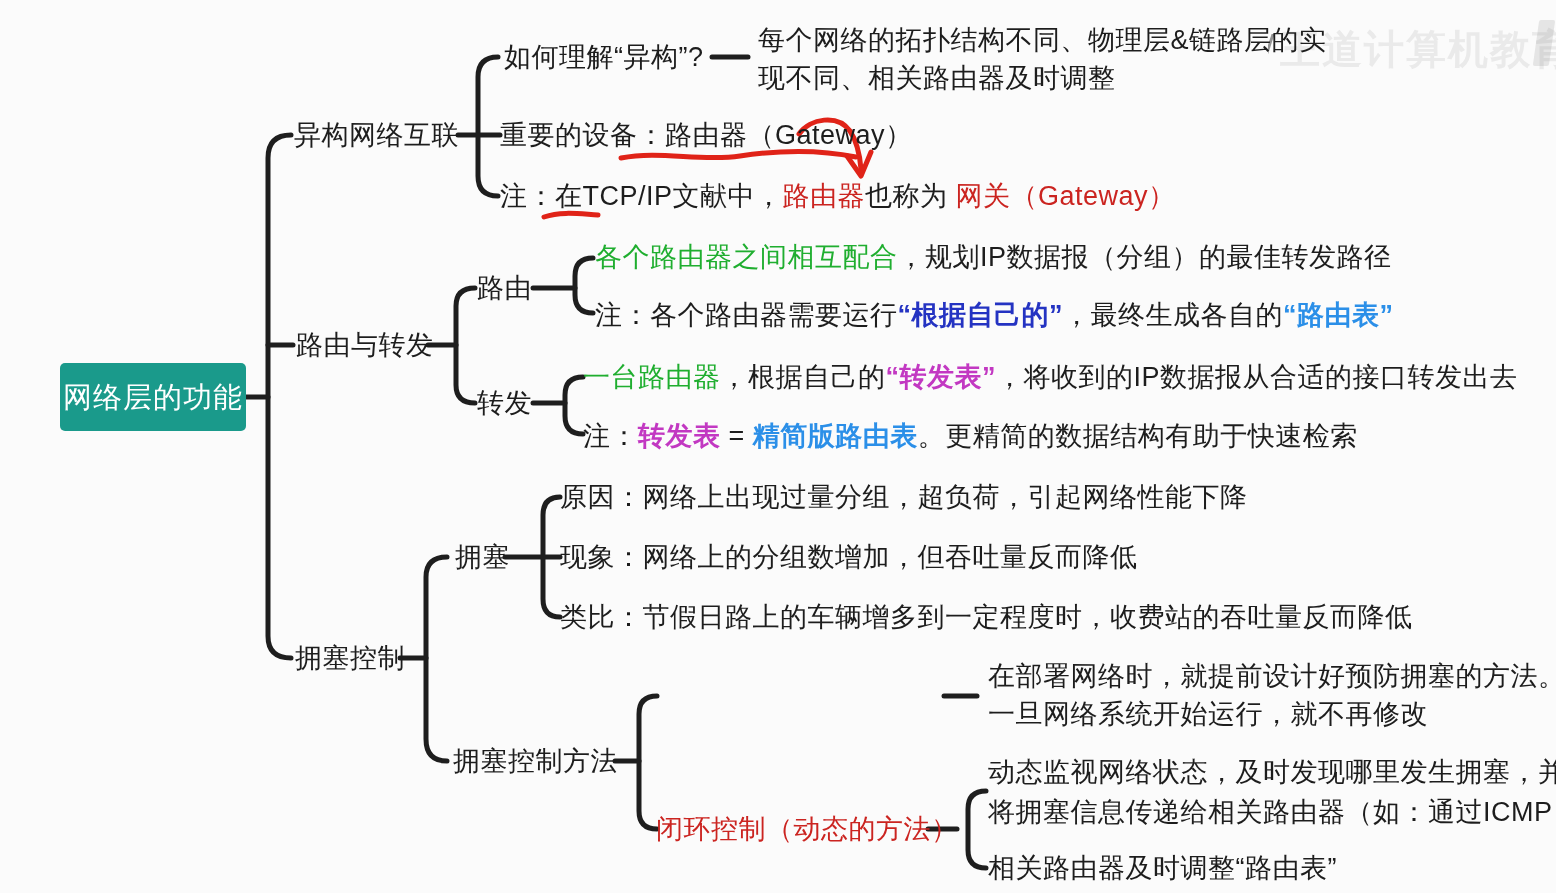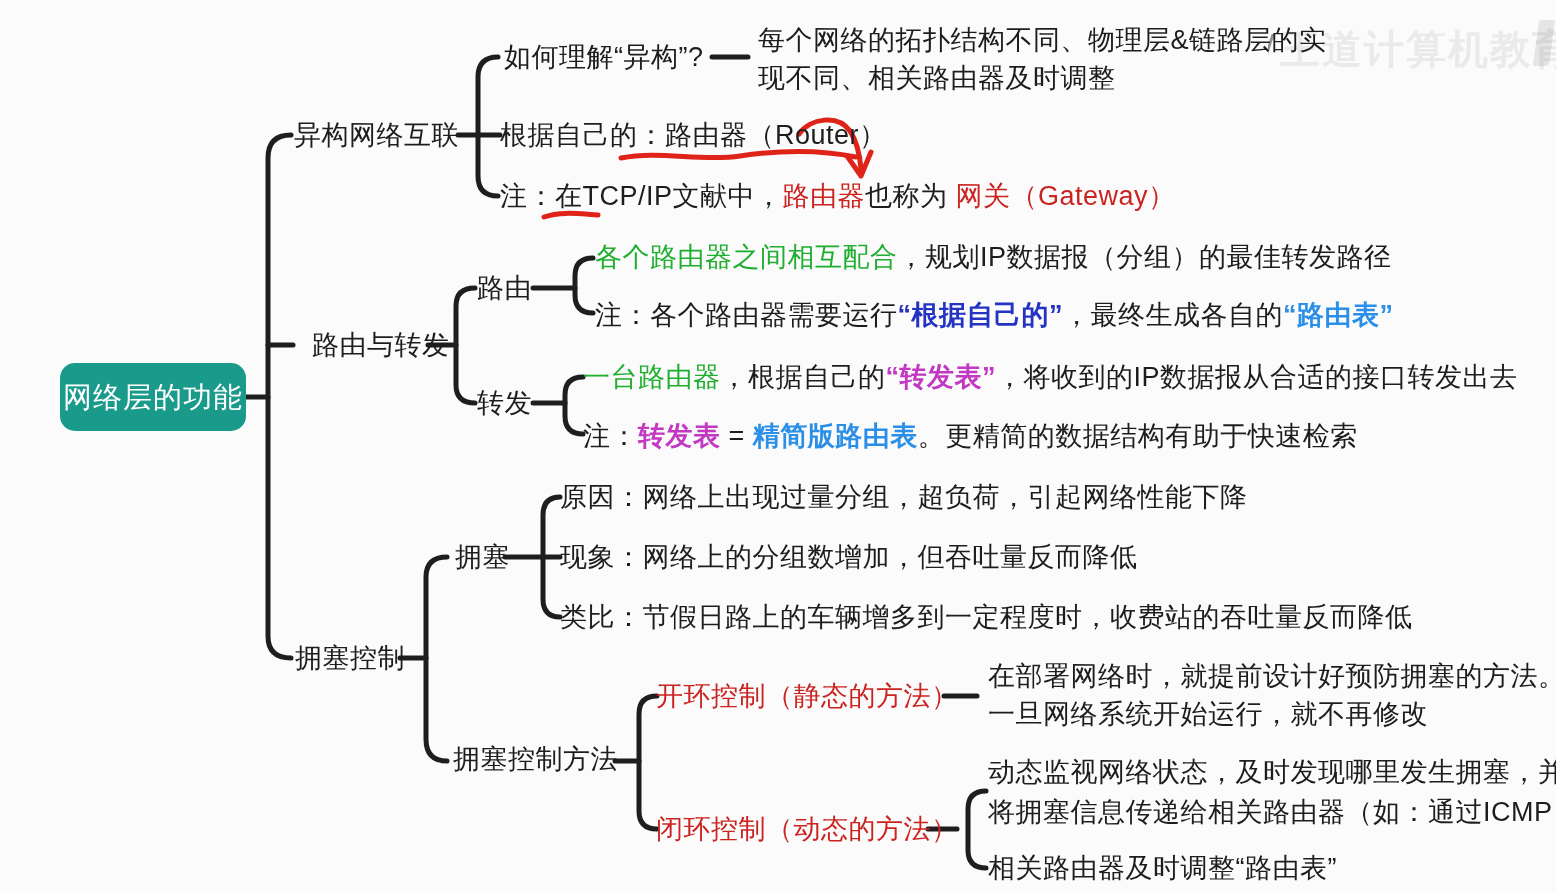--- a/index.html
+++ b/index.html
@@ -31,21 +31,21 @@
   .c-red     { color:var(--red); }
   .c-green   { color:var(--green); }
   .c-dkblue  { color:var(--darkblue); font-weight:700; }
   .c-ltblue  { color:var(--lightblue); font-weight:700; }
   .c-magenta { color:var(--magenta); font-weight:700; }
   .root-node {
     position:absolute;
     left:60px; top:363px;
     width:186px; height:68px;
     background:var(--teal);
-    border-radius:15px;
+    border-radius:5px;
     color:#ffffff;
     font-size:29px;
     line-height:68px;
     text-align:center;
     letter-spacing:1px;
   }
   .note-2line { line-height:38px; }
   .note-2line-b { line-height:40px; }
   .watermark {
     position:absolute;
@@ -114,31 +114,31 @@
 
   <div class="watermark">
     <span class="wm-tick"></span>
     <span class="wm-text">王道计算机教育</span>
     <span class="wm-logo"></span>
   </div>
 
   <div class="root-node">网络层的功能</div>
 
   <div class="line" style="left:294px; top:118px;">异构网络互联</div>
-  <div class="line" style="left:296px; top:328px;margin-left:16px;">路由与转发</div>
+  <div class="line" style="left:296px; top:328px;">路由与转发</div>
   <div class="line" style="left:295px; top:641px;">拥塞控制</div>
 
   <div class="line" style="left:504px; top:40px;">如何理解“异构”?</div>
 
   <div class="line note-2line" style="left:758px; top:21px;">
     <span class="row">每个网络的拓扑结构不同、物理层&amp;链路层的实</span>
     <span class="row">现不同、相关路由器及时调整</span>
   </div>
 
-  <div class="line" style="left:500px; top:118px;">根据自己的：路由器（Router）</div>
+  <div class="line" style="left:500px; top:118px;">重要的设备：路由器（Gateway）</div>
 
   <div class="line" style="left:500px; top:179px;">
     <span class="c-black">注：在TCP/IP文献中，</span><span class="c-red">路由器</span><span class="c-black">也称为 </span><span class="c-red">网关（Gateway）</span>
   </div>
 
   <div class="line" style="left:477px; top:271px;">路由</div>
 
   <div class="line" style="left:595px; top:240px;">
     <span class="c-green">各个路由器之间相互配合</span><span class="c-black">，规划IP数据报（分组）的最佳转发路径</span>
   </div>
@@ -156,23 +156,22 @@
   <div class="line" style="left:583px; top:419px;">
     <span class="c-black">注：</span><span class="c-magenta">转发表</span><span class="c-black"> = </span><span class="c-ltblue">精简版路由表</span><span class="c-black">。更精简的数据结构有助于快速检索</span>
   </div>
 
   <div class="line" style="left:449px; top:540px;margin-left:6px;">拥塞</div>
 
   <div class="line" style="left:560px; top:480px;">原因：网络上出现过量分组，超负荷，引起网络性能下降</div>
   <div class="line" style="left:560px; top:540px;">现象：网络上的分组数增加，但吞吐量反而降低</div>
   <div class="line" style="left:560px; top:600px;">类比：节假日路上的车辆增多到一定程度时，收费站的吞吐量反而降低</div>
 
-  <div class="line" style="left:453px; top:744px;font-family:Liberation Mono, monospace;">拥塞控制方法</div>
+  <div class="line" style="left:453px; top:744px;">拥塞控制方法</div>
 
-  <div class="line c-red" style="left:656px; top:679px;">开环控制（静态的方法）</div>
 
   <div class="line note-2line" style="left:988px; top:657px;">
     <span class="row">在部署网络时，就提前设计好预防拥塞的方法。</span>
     <span class="row">一旦网络系统开始运行，就不再修改</span>
   </div>
 
   <div class="line c-red" style="left:656px; top:812px;">闭环控制（动态的方法）</div>
 
   <div class="line note-2line-b" style="left:988px; top:752px;">
     <span class="row">动态监视网络状态，及时发现哪里发生拥塞，并</span>

